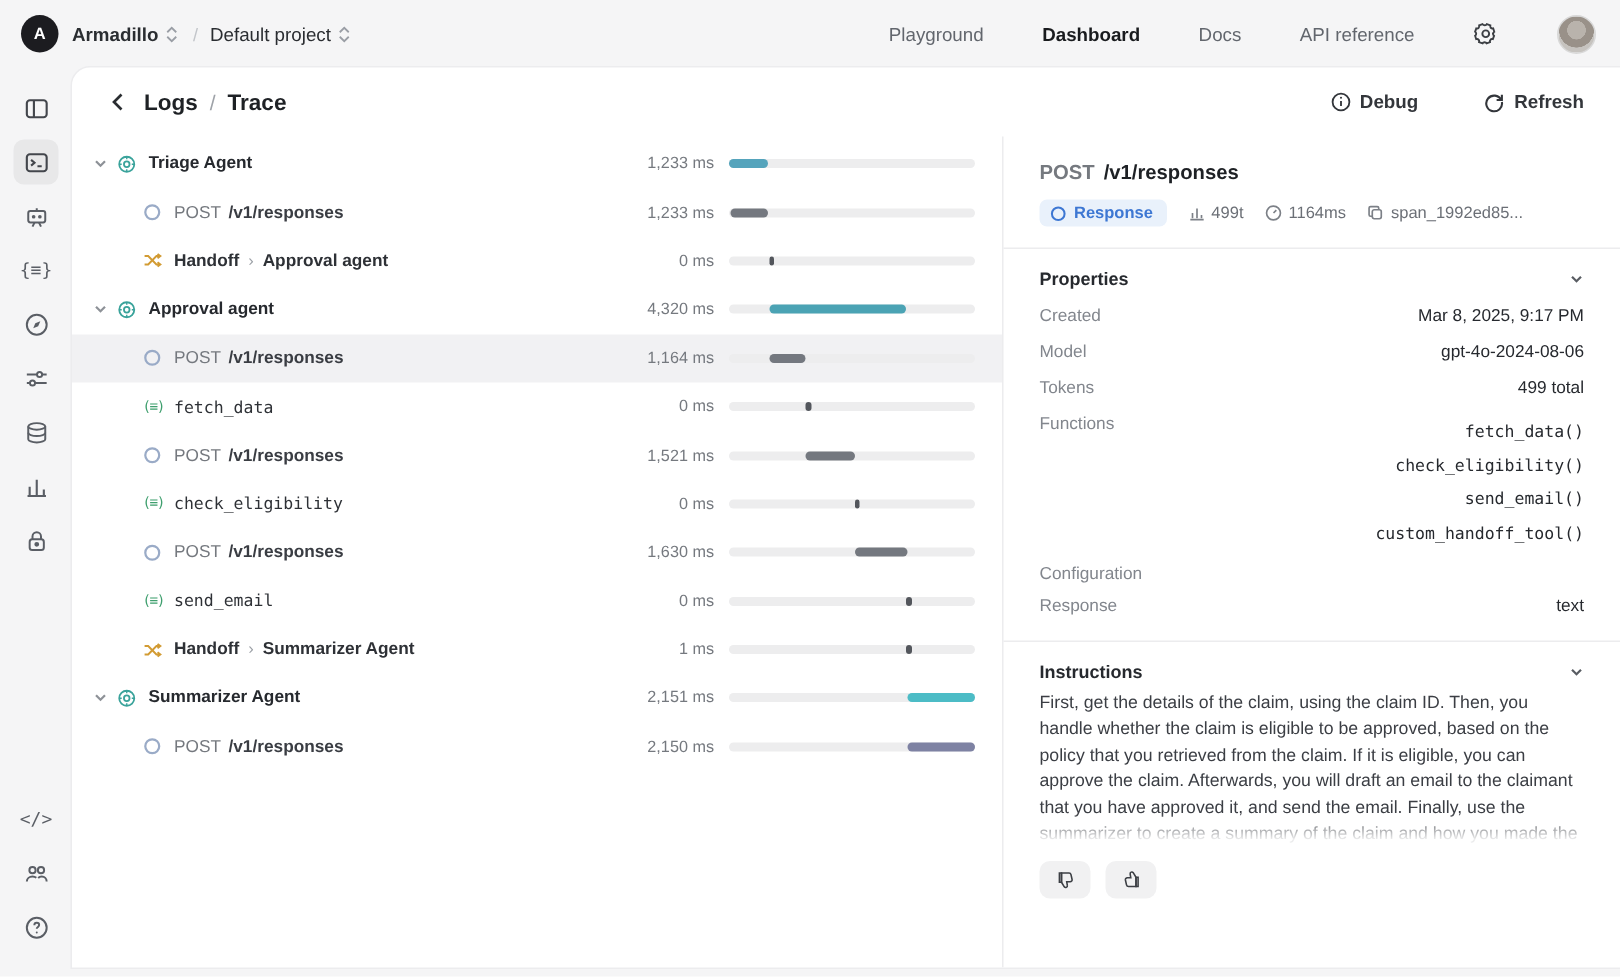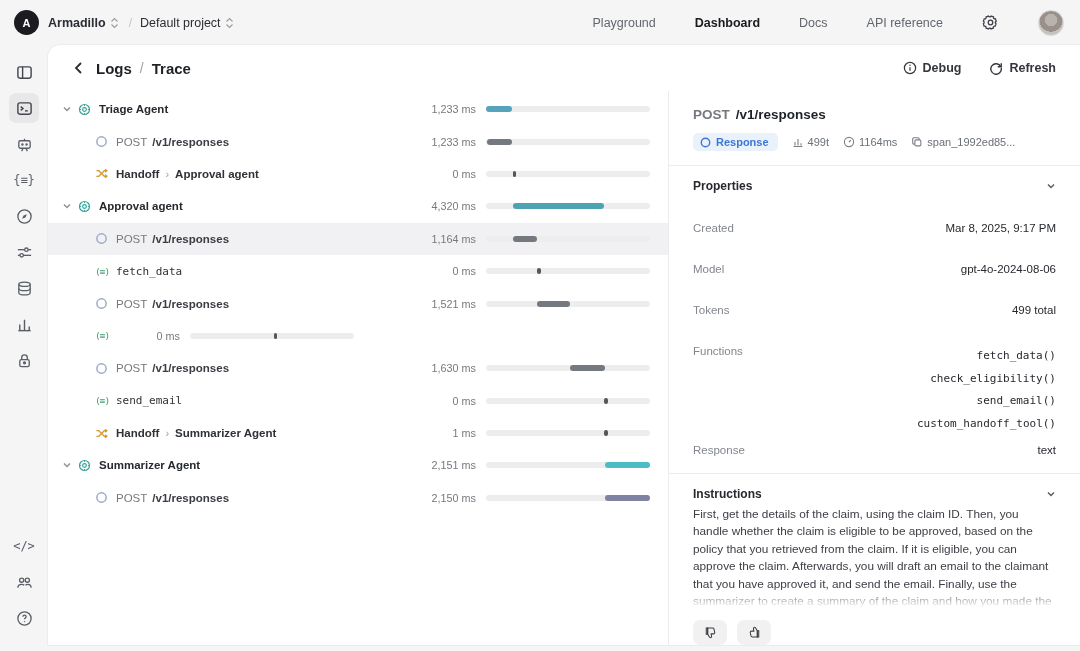--- a/index.html
+++ b/index.html
@@ -31,21 +31,21 @@
   .rail .spacer { flex:1; }
 
   
   .card { position:absolute; left:48px; top:45px; right:0; bottom:6px; background:#fff;
     border-top-left-radius:12px; box-shadow:0 0 0 1px #ececee; overflow:hidden; }
   .card-header { height:46px; display:flex; align-items:center; padding:0 24px; }
   .back-ico { color:#2a2d31; margin-right:10px; display:flex; cursor:pointer; }
   .hdr-title { font-size:15px; font-weight:700; color:#1e2125; cursor:pointer; }
   .hdr-sep { font-size:14px; color:#9ea2a8; margin:0 8px; }
   .hdr-sub { font-size:15px; font-weight:700; color:#1e2125; }
-  .hdr-actions { margin-left:auto; display:flex; align-items:center; gap:28px; }
+  .hdr-actions { margin-left:auto; display:flex; align-items:center; gap:44px; }
   .hdr-btn { display:flex; align-items:center; gap:6px; font-size:12.5px; font-weight:600; color:#33363b; cursor:pointer; }
   .hdr-btn svg { color:#33363b; }
 
   .content { position:absolute; top:46px; left:0; right:0; bottom:0; display:flex; }
 
   
   .trace { width:620px; padding-top:2px; overflow:hidden; }
   .trow { height:32.4px; display:flex; align-items:center; padding-left:14px; cursor:pointer; }
   .trow.selected { background:#f1f1f3; }
   .chev { width:16px; display:flex; color:#8e9298; }
@@ -68,21 +68,21 @@
   .d-title .p { color:#1e2125; font-weight:700; }
   .badge-row { display:flex; align-items:center; gap:14px; margin-top:11px; }
   .badge-resp { display:flex; align-items:center; gap:5px; background:#e9f1fb; color:#3d77d3;
     font-size:11px; font-weight:600; padding:3px 9px 3px 7px; border-radius:5px; cursor:pointer; }
   .meta-item { display:flex; align-items:center; gap:4px; font-size:11px; color:#6b6f76; cursor:pointer; }
   .meta-item svg { color:#7c8087; }
   .d-divider { height:1px; background:#ececee; margin:14px -24px 0 -24px; }
   .sec-hdr { display:flex; align-items:center; justify-content:space-between; margin-top:13px; cursor:pointer; }
   .sec-hdr .t { font-size:12px; font-weight:700; color:#26292e; }
   .sec-hdr svg { color:#595d63; }
-  .prop-row { display:flex; justify-content:space-between; margin-top:29px; }
+  .prop-row { display:flex; justify-content:space-between; margin-top:12px; }
   .prop-label { font-size:11.5px; color:#82868d; }
   .prop-value { font-size:11.5px; color:#26292e; text-align:right; }
   .fn-list { text-align:right; }
   .fn-list div { font-family:"DejaVu Sans Mono", monospace; font-size:11px; color:#26292e; line-height:22.5px; }
   .instr-label { font-size:11.5px; color:#9a9ea5; margin-top:11px; }
   .instr-body-wrap { position:relative; margin-top:5px; height:104px; overflow:hidden; }
   .instr-body { font-size:11.8px; line-height:17.4px; color:#3b3e44; }
   .fade { position:absolute; left:0; right:0; bottom:0; height:22px;
     background:linear-gradient(to bottom, rgba(255,255,255,0) 0%, rgba(255,255,255,0.9) 80%); }
   .thumb-row { display:flex; gap:10px; margin-top:10px; }
@@ -352,20 +352,21 @@
           </span>
   </div>
         <div class="trow">
 
     <span class="indent1" style="display: inline-block;"></span>
     <span class="ticon">
 
       <span class="ic-function mono" style="color: rgb(63, 159, 110); font-size: 9.5px; letter-spacing: -1px; display: inline-flex;">(≡)</span>
 
     </span>
+    <span class="tlabel"><span class="fn">check_eligibility</span></span>
     <span class="dur">0 ms</span>
     <span class="bartrack">
             <span class="barfill" style="left: 51.1%; width: 2%; background: rgb(83, 86, 92);"></span>
           </span>
   </div>
         <div class="trow">
 
     <span class="indent1" style="display: inline-block;"></span>
     <span class="ticon">
 
@@ -507,20 +508,24 @@
       </div>
       <div class="prop-row" style="align-items:flex-start;">
         <span class="prop-label">Functions</span>
         <span class="fn-list" id="fn-list">
             <div>fetch_data()</div>
             <div>check_eligibility()</div>
             <div>send_email()</div>
             <div>custom_handoff_tool()</div>
           </span>
       </div>
+      <div class="prop-row" style="margin-top:10px;">
+        <span class="prop-label">Configuration</span>
+        <span class="prop-value"></span>
+      </div>
       <div class="prop-row" style="margin-top:9px;">
         <span class="prop-label">Response</span>
         <span class="prop-value">text</span>
       </div>
 
       <div class="d-divider" style="margin-top:17px;"></div>
 
       <div class="sec-hdr">
         <span class="t">Instructions</span>
         <svg width="10" height="10" viewBox="0 0 10 10" fill="none" stroke="currentColor" stroke-width="1.5">

